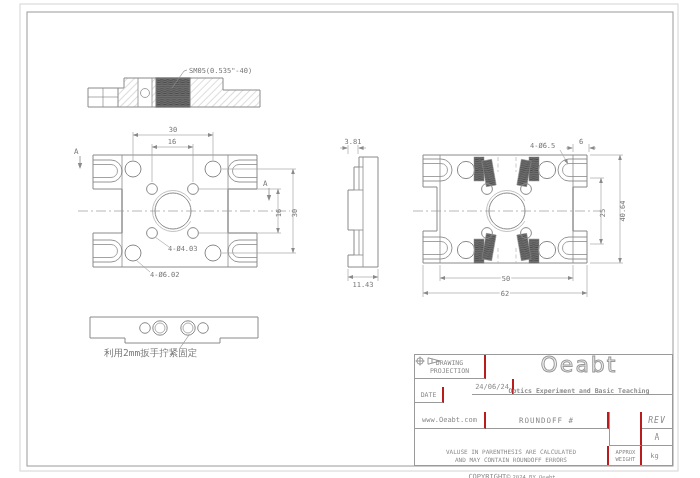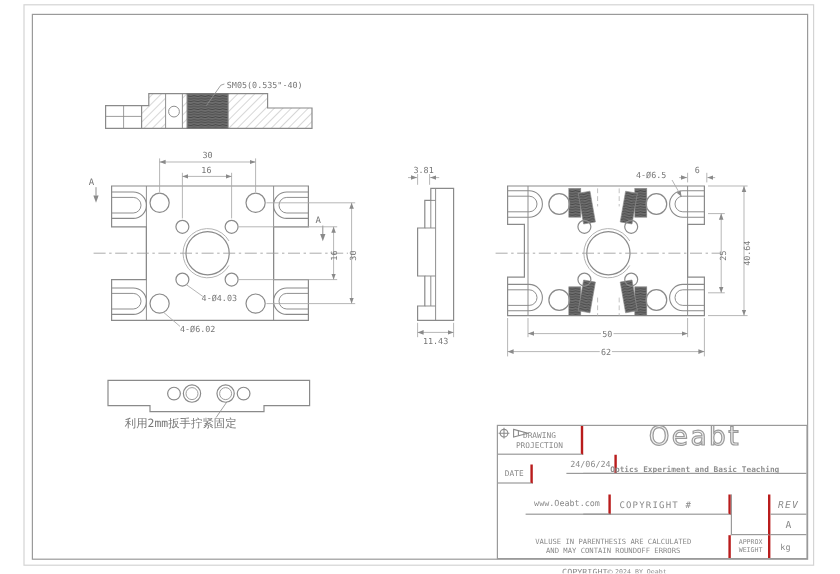--- a/index.html
+++ b/index.html
@@ -16,21 +16,21 @@
   .bb{border-bottom:1px solid #9a9a9a;}
   .c-proj{left:0;top:0;width:71px;height:24px;flex-direction:column;font-size:6.5px;line-height:8px;}
   .proj-row{display:flex;align-items:center;gap:1px;}
   .c-datel{left:0;top:32px;width:29px;height:16px;font-size:6.5px;}
   .c-datev{left:29px;top:24px;width:42px;height:16px;font-size:7px;margin-left:28px;}
   .c-logo{left:71px;top:0;width:186px;height:40px;flex-direction:column;}
   .logo-word{font-family:"DejaVu Sans","Liberation Sans",sans-serif;font-weight:normal;font-size:22px;
              line-height:20px;color:#f2f2f2;-webkit-text-stroke:1px #9a9a9a;letter-spacing:2px;}
   .logo-tag{font-size:6.5px;font-weight:bold;color:#8f8f8f;letter-spacing:0;margin-top:12px;}
   .c-part{left:0;top:40px;width:257px;height:17px;font-size:8px;letter-spacing:1px;}
-  .c-www{left:0;top:57px;width:71px;height:17px;font-size:7px;margin-left:23px;}
+  .c-www{left:0;top:57px;width:71px;height:17px;font-size:7px;}
   .c-mat{left:71px;top:57px;width:123px;height:17px;font-size:7.5px;letter-spacing:1px;}
   .c-empty{left:194px;top:57px;width:33px;height:34px;border-left:1px solid #9a9a9a;}
   .c-rev{left:227px;top:57px;width:30px;height:17px;font-size:8px;letter-spacing:1px;font-style:italic;}
   .c-copy{left:0;top:74px;width:194px;height:17px;font-size:7px;gap:2px;margin-top:40px;}
   .copy-small{font-size:5.5px;}
   .c-a{left:227px;top:74px;width:30px;height:17px;font-size:8px;}
   .c-disc{left:0;top:91px;width:194px;height:19px;flex-direction:column;font-size:6px;line-height:7.5px;}
   .c-wt{left:194px;top:91px;width:33px;height:19px;flex-direction:column;align-items:flex-start;
         justify-content:center;font-size:5.5px;line-height:6.5px;padding-left:2px;}
   .c-kg{left:227px;top:91px;width:30px;height:19px;justify-content:flex-end;padding-right:5px;font-size:7px;}
@@ -253,21 +253,21 @@
       </svg>
     </div>
   </div>
   <div class="cell c-datel br bb">DATE</div>
   <div class="cell c-datev br bb">24/06/24</div>
   <div class="cell c-logo bb">
     <div class="logo-word">Oeabt</div>
     <div class="logo-tag">Optics Experiment and Basic Teaching</div>
   </div>
   <div class="cell c-www br bb">www.Oeabt.com</div>
-  <div class="cell c-mat br bb">COPYRIGHT #</div>
+  <div class="cell c-mat br bb">ROUNDOFF #</div>
   <div class="cell c-empty br bb"></div>
   <div class="cell c-rev bb">REV</div>
   <div class="cell c-copy bb">
     <span>COPYRIGHT©</span>
     <span class="copy-small">2024 BY Oeabt</span>
   </div>
   <div class="cell c-a bb">A</div>
   <div class="cell c-disc br">
     <div>VALUSE IN PARENTHESIS ARE CALCULATED</div>
     <div>AND MAY CONTAIN ROUNDOFF ERRORS</div>

